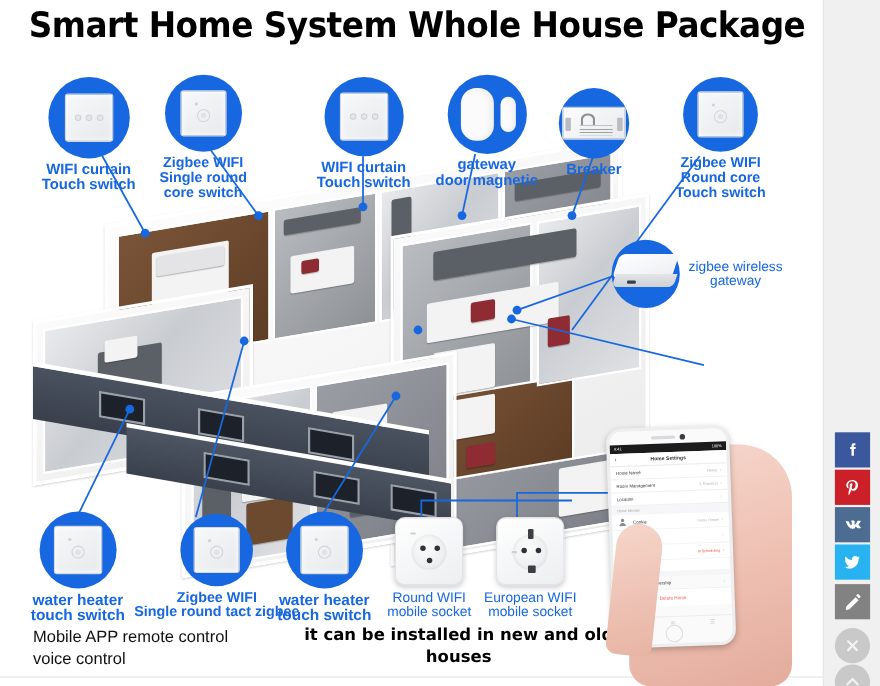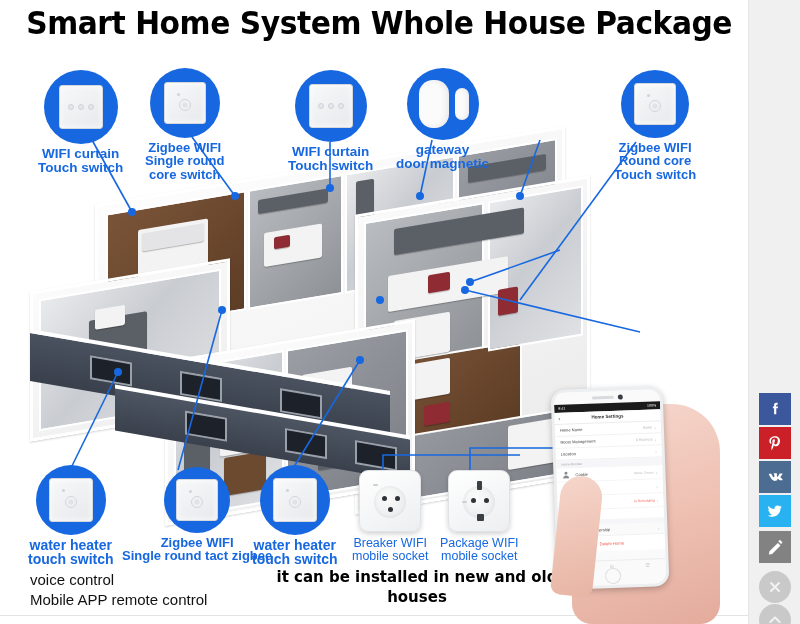--- a/index.html
+++ b/index.html
@@ -484,35 +484,61 @@
         <div class="big"></div>
           <div class="small"></div>
       </div>
     </div>
     <div class="callout-label" style="font-size:13.5px;">
       <span>gateway</span>
       <span>door magnetic</span>
     </div>
   </div>
 
+  <div class="callout" style="left:508px; top:80px;">
+    <div class="bubble" style="width:64px;height:64px;margin:0 auto;">
+      <div class="dev-breaker">
+        <div class="tab" style="left:2px;"></div>
+        <div class="tab" style="right:2px;"></div>
+        <div class="circ"></div>
+        <div class="lines"></div>
+      </div>
+    </div>
+    <div class="callout-label" style="font-size:13.5px;">
+      <span>Breaker</span>
+    </div>
+  </div>
 
   <div class="callout" style="left:614px; top:70px;">
     <div class="bubble" style="width:68px;height:68px;margin:0 auto;">
       <div class="dev-switch" style="width:42px;height:42px;">
         <div class="led"></div>
           <div class="ring"></div>
       </div>
     </div>
     <div class="callout-label" style="font-size:13px;">
       <span>Zigbee WIFI</span>
       <span>Round core</span>
       <span>Touch switch</span>
     </div>
   </div>
 
+  <div class="callout" style="left:556px; top:218px; display:flex; align-items:center; gap:8px;">
+    <div class="bubble" style="width:62px;height:62px;">
+      <div class="dev-gateway">
+        <div class="top"></div>
+          <div class="side"></div>
+          <div class="led2"></div>
+      </div>
+    </div>
+    <div class="callout-label" style="font-size:12.5px;margin-top:0;font-weight:400;">
+      <span>zigbee wireless</span>
+      <span>gateway</span>
+    </div>
+  </div>
 
 
   <div class="callout" style="left:28px; top:465px;">
     <div class="bubble" style="width:70px;height:70px;margin:0 auto;">
       <div class="dev-switch" style="width:44px;height:44px;">
         <div class="led"></div>
           <div class="ring"></div>
       </div>
     </div>
     <div class="callout-label" style="font-size:14px;">
@@ -549,36 +575,36 @@
 
   <div class="callout" style="left:352px; top:470px;">
     <div class="dev-socket" style="margin:0 auto;">
       <div class="plate"></div>
       <div class="hole" style="left:22px;top:25px;width:5px;height:5px;"></div>
       <div class="hole" style="left:35px;top:25px;width:5px;height:5px;"></div>
       <div class="hole" style="left:28px;top:36px;width:5px;height:5px;"></div>
       <div class="mk" style="left:13px;top:13px;width:5px;height:2px;"></div>
     </div>
     <div class="callout-label" style="font-size:12.5px;font-weight:400;margin-top:5px;">
-      <span>Breaker WIFI</span>
+      <span>Round WIFI</span>
       <span>mobile socket</span>
     </div>
   </div>
 
   <div class="callout" style="left:440px; top:470px;">
     <div class="dev-socket" style="margin:0 auto;">
       <div class="plate"></div>
       <div class="hole" style="left:22px;top:27px;width:5px;height:5px;"></div>
       <div class="hole" style="left:35px;top:27px;width:5px;height:5px;"></div>
       <div class="slot" style="left:28px;top:10px;width:5px;height:9px;"></div>
       <div class="slot" style="left:28px;top:43px;width:7px;height:7px;"></div>
       <div class="mk" style="left:13px;top:30px;width:5px;height:2px;"></div>
     </div>
     <div class="callout-label" style="font-size:12.5px;font-weight:400;margin-top:5px;">
-      <span>Package WIFI</span>
+      <span>European WIFI</span>
       <span>mobile socket</span>
     </div>
   </div>
 
   <div id="phone-wrap">
     <div id="hand"></div>
     <div id="phone">
       <div class="notchbar">
         <div class="speaker"></div>
         <div class="cam"></div>
@@ -658,22 +684,22 @@
         <span>⌂</span>
         <span>◎</span>
         <span>☰</span>
       </div>
       <div class="homebtn"></div>
     </div>
     <div id="thumb"></div>
   </div>
 
   <div id="cap-left">
+    <div>Mobile APP remote control</div>
     <div>voice control</div>
-    <div>Mobile APP remote control</div>
   </div>
   <div id="cap-right">
     <div>it can be installed in new and old houses</div>
   </div>
   <div id="bottom-rule"></div>
 
   <div id="share-rail">
     <a class="share-btn" style="top:393px; background:#3a589b;">
       <svg width="18" height="18" viewBox="0 0 24 24" fill="currentColor">
         <path d="M15.5 8.5h-2v-1.4c0-.6.4-.8.7-.8h1.3V3.8L13.7 3.8c-2.4 0-2.9 1.8-2.9 2.9v1.8H9.2V11h1.6v8h2.9v-8h2l.3-2.5z"></path>

